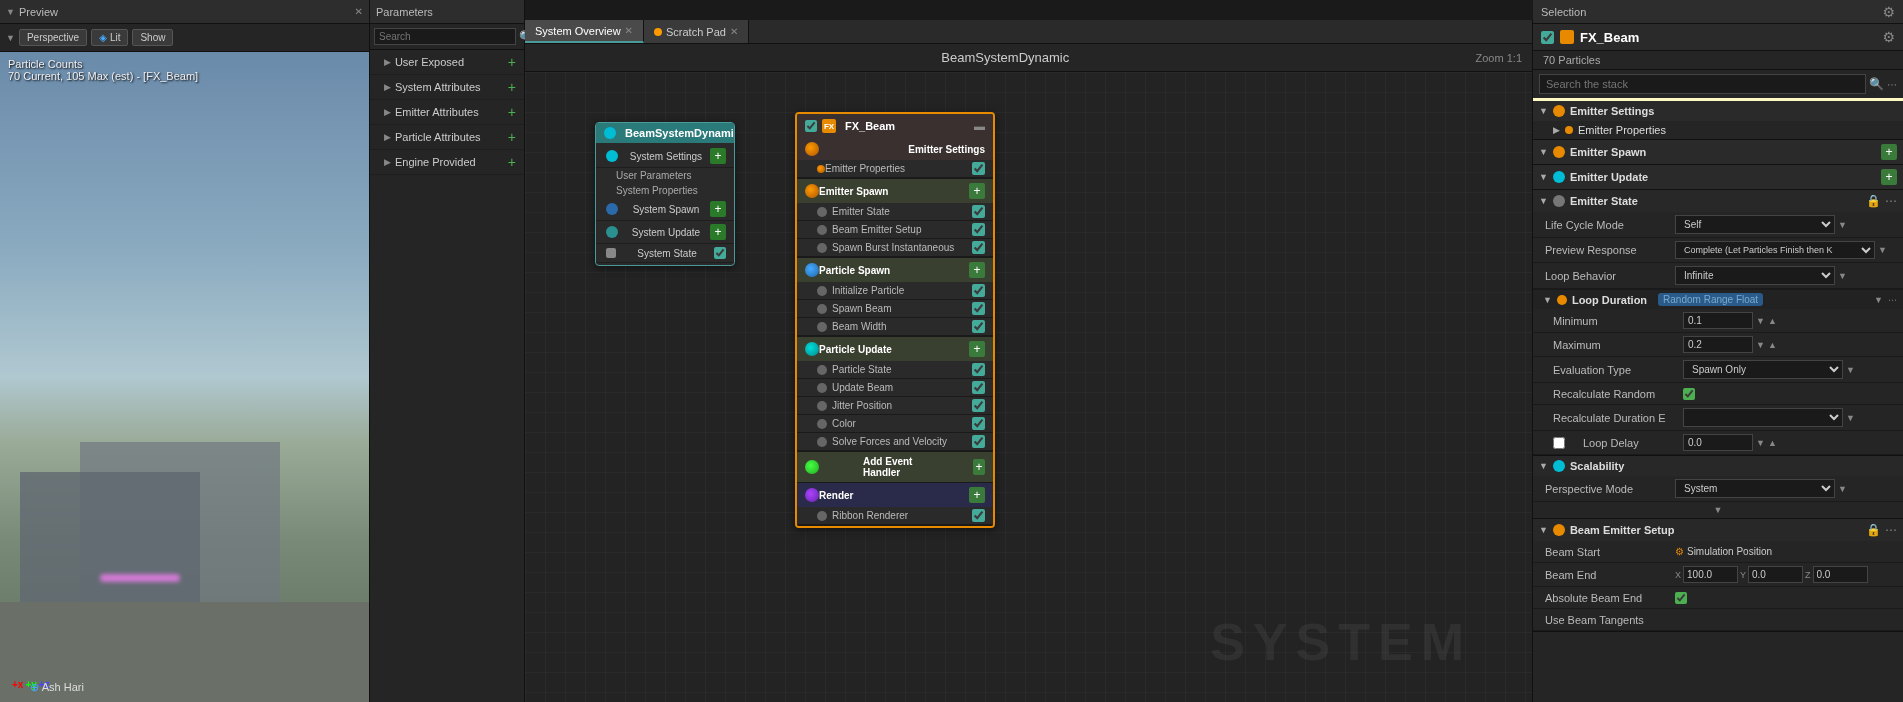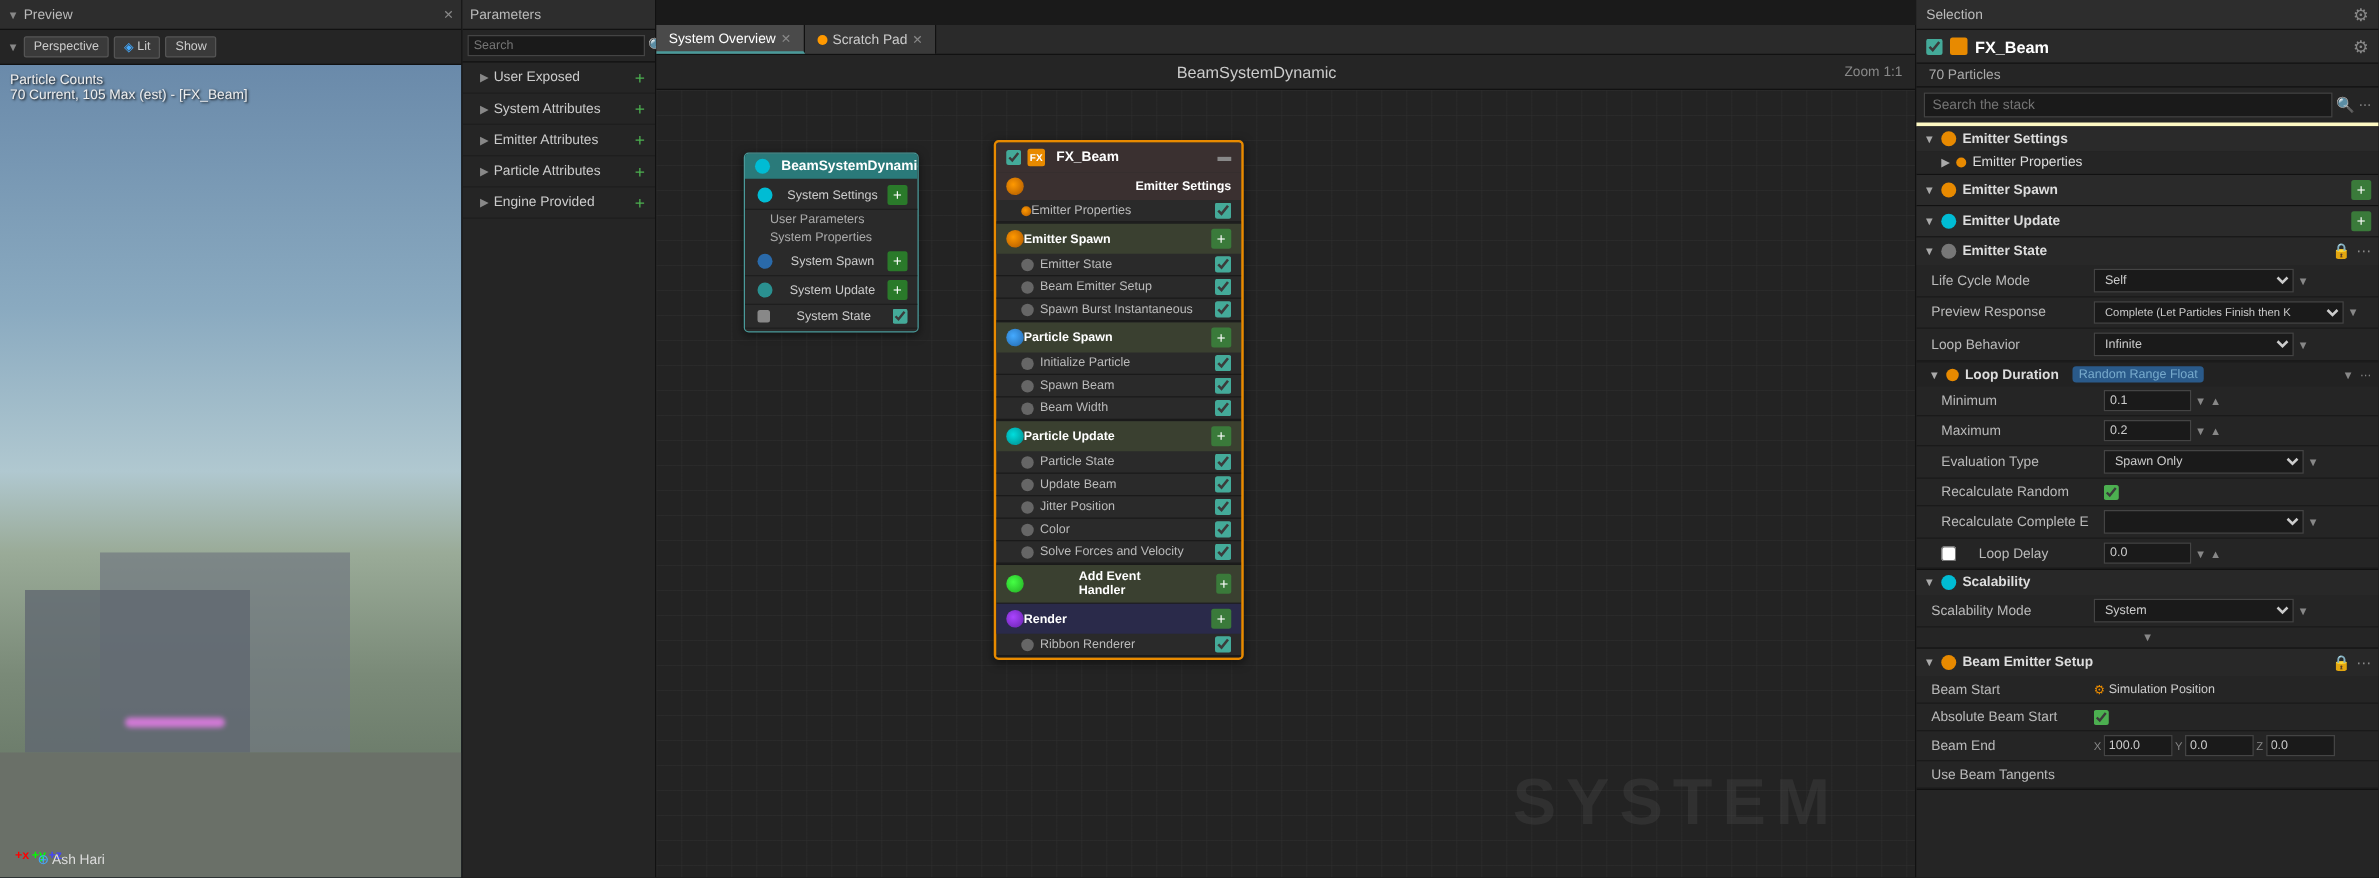--- a/index.html
+++ b/index.html
@@ -1041,21 +1041,21 @@
         </div>
 
         <div class="rp-prop-row rp-indent">
           <span class="rp-prop-label">Recalculate Random</span>
           <div class="rp-prop-value">
             <input type="checkbox" checked="" class="rp-checkbox" style="">
           </div>
         </div>
 
         <div class="rp-prop-row rp-indent">
-          <span class="rp-prop-label">Recalculate Complete E</span>
+          <span class="rp-prop-label">Recalculate Duration E</span>
           <div class="rp-prop-value">
             <select class="rp-select">
               <option></option>
             </select>
             <button class="down-arrow-btn">▼</button>
           </div>
         </div>
 
         <div class="rp-prop-row rp-indent">
           <span class="rp-prop-label" style="display:flex;align-items:center;gap:18px;">
@@ -1070,21 +1070,21 @@
         </div>
       </div>
 
       <div class="rp-section">
         <div class="rp-section-header" style="background:#282828;">
           <span class="rp-section-arrow">▼</span>
           <span class="rp-section-icon rps-teal"></span>
           <span class="rp-section-label">Scalability</span>
         </div>
         <div class="rp-prop-row">
-          <span class="rp-prop-label">Scalability Mode</span>
+          <span class="rp-prop-label">Perspective Mode</span>
           <div class="rp-prop-value">
             <select class="rp-select">
               <option>System</option>
             </select>
             <button class="down-arrow-btn">▼</button>
           </div>
         </div>
         <div style="display:flex;justify-content:center;padding:3px;">
           <button class="down-arrow-btn">▼</button>
         </div>
@@ -1102,41 +1102,41 @@
         </div>
 
         <div class="rp-prop-row">
           <span class="rp-prop-label">Beam Start</span>
           <div class="rp-prop-value">
             <span style="color:#e88a00;font-size:10px;">⚙</span>
             <span style="font-size:10px;color:#ccc;">Simulation Position</span>
           </div>
         </div>
 
-        <div class="rp-prop-row">
-          <span class="rp-prop-label">Absolute Beam Start</span>
-          <div class="rp-prop-value">
-            <input type="checkbox" checked="" class="rp-checkbox" style="">
-          </div>
-        </div>
 
         <div class="rp-prop-row">
           <span class="rp-prop-label">Beam End</span>
           <div class="rp-prop-value">
             <div class="rp-xyz-row">
               <span class="xyz-label">X</span>
               <input type="text" class="xyz-input" value="100.0" style="">
               <span class="xyz-label">Y</span>
               <input type="text" class="xyz-input" value="0.0" style="">
               <span class="xyz-label">Z</span>
               <input type="text" class="xyz-input" value="0.0" style="">
             </div>
           </div>
         </div>
 
+        <div class="rp-prop-row">
+          <span class="rp-prop-label">Absolute Beam End</span>
+          <div class="rp-prop-value">
+            <input type="checkbox" checked="" class="rp-checkbox" style="">
+          </div>
+        </div>
 
         <div class="rp-prop-row">
           <span class="rp-prop-label">Use Beam Tangents</span>
           <div class="rp-prop-value">
           </div>
         </div>
 
       </div>
 
     </div>

